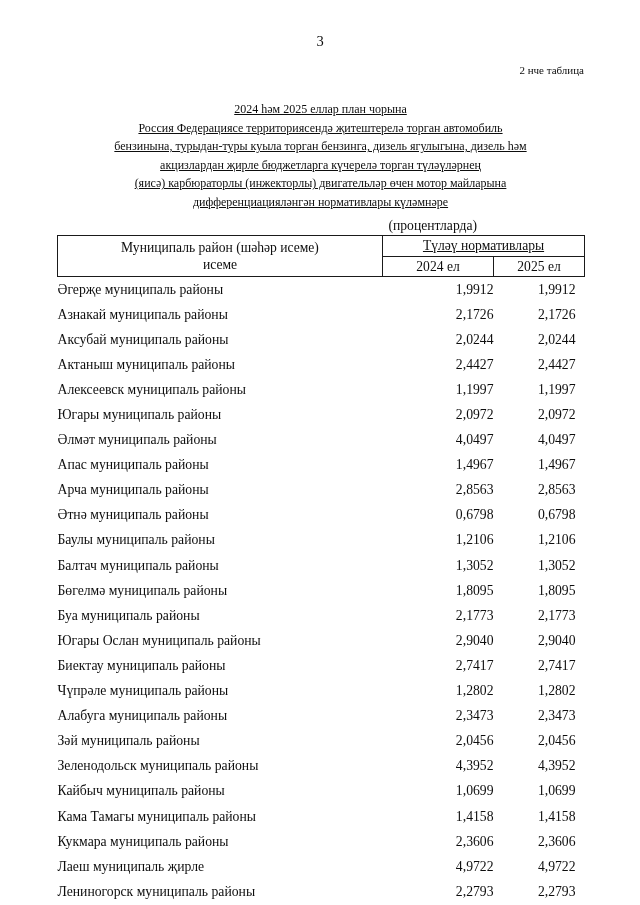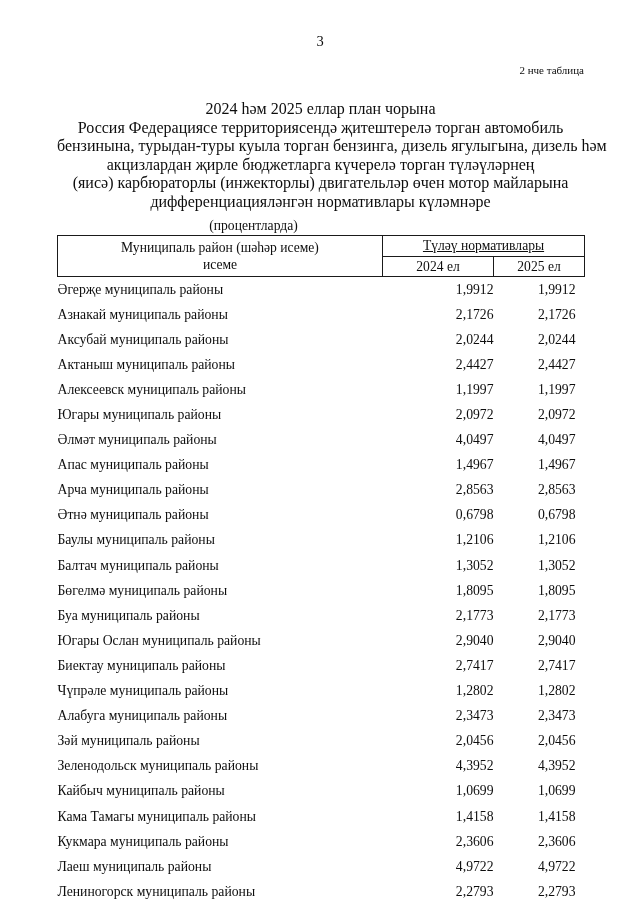--- a/index.html
+++ b/index.html
@@ -47,38 +47,38 @@
     line-height: 1;
   }
 
   
   .heading {
     position: absolute;
     top: 100px;
     left: 57px;
     width: 527px;
     text-align: center;
-    font-size: 16px;
+    font-size: 12px;
     line-height: 18.6px;
+    text-decoration: underline;
   }
   .heading .hline {
     display: block;
     white-space: nowrap;
   }
 
   
   .units-note {
     position: absolute;
     top: 219px;
     left: 0;
     width: 477px;
-    text-align: center;
+    text-align: right;
     font-size: 13.6px;
     line-height: 1;
-    margin-left: 15px;
   }
 
   
   .tbl-wrap {
     position: absolute;
     top: 235px;
     left: 57px;
     width: 527px;
   }
   table.data {
@@ -296,21 +296,21 @@
             <td class="cell-name">Кама Тамагы муниципаль районы</td>
             <td class="cell-val y1">1,4158</td>
             <td class="cell-val y2">1,4158</td>
           </tr>
           <tr class="data-row">
             <td class="cell-name">Кукмара муниципаль районы</td>
             <td class="cell-val y1">2,3606</td>
             <td class="cell-val y2">2,3606</td>
           </tr>
           <tr class="data-row">
-            <td class="cell-name">Лаеш муниципаль районы</td>
+            <td class="cell-name">Лаеш муниципаль җирле</td>
             <td class="cell-val y1">4,9722</td>
             <td class="cell-val y2">4,9722</td>
           </tr>
           <tr class="data-row">
             <td class="cell-name">Лениногорск муниципаль районы</td>
             <td class="cell-val y1">2,2793</td>
             <td class="cell-val y2">2,2793</td>
           </tr>
           <tr class="data-row">
             <td class="cell-name">Мамадыш муниципаль районы</td>

